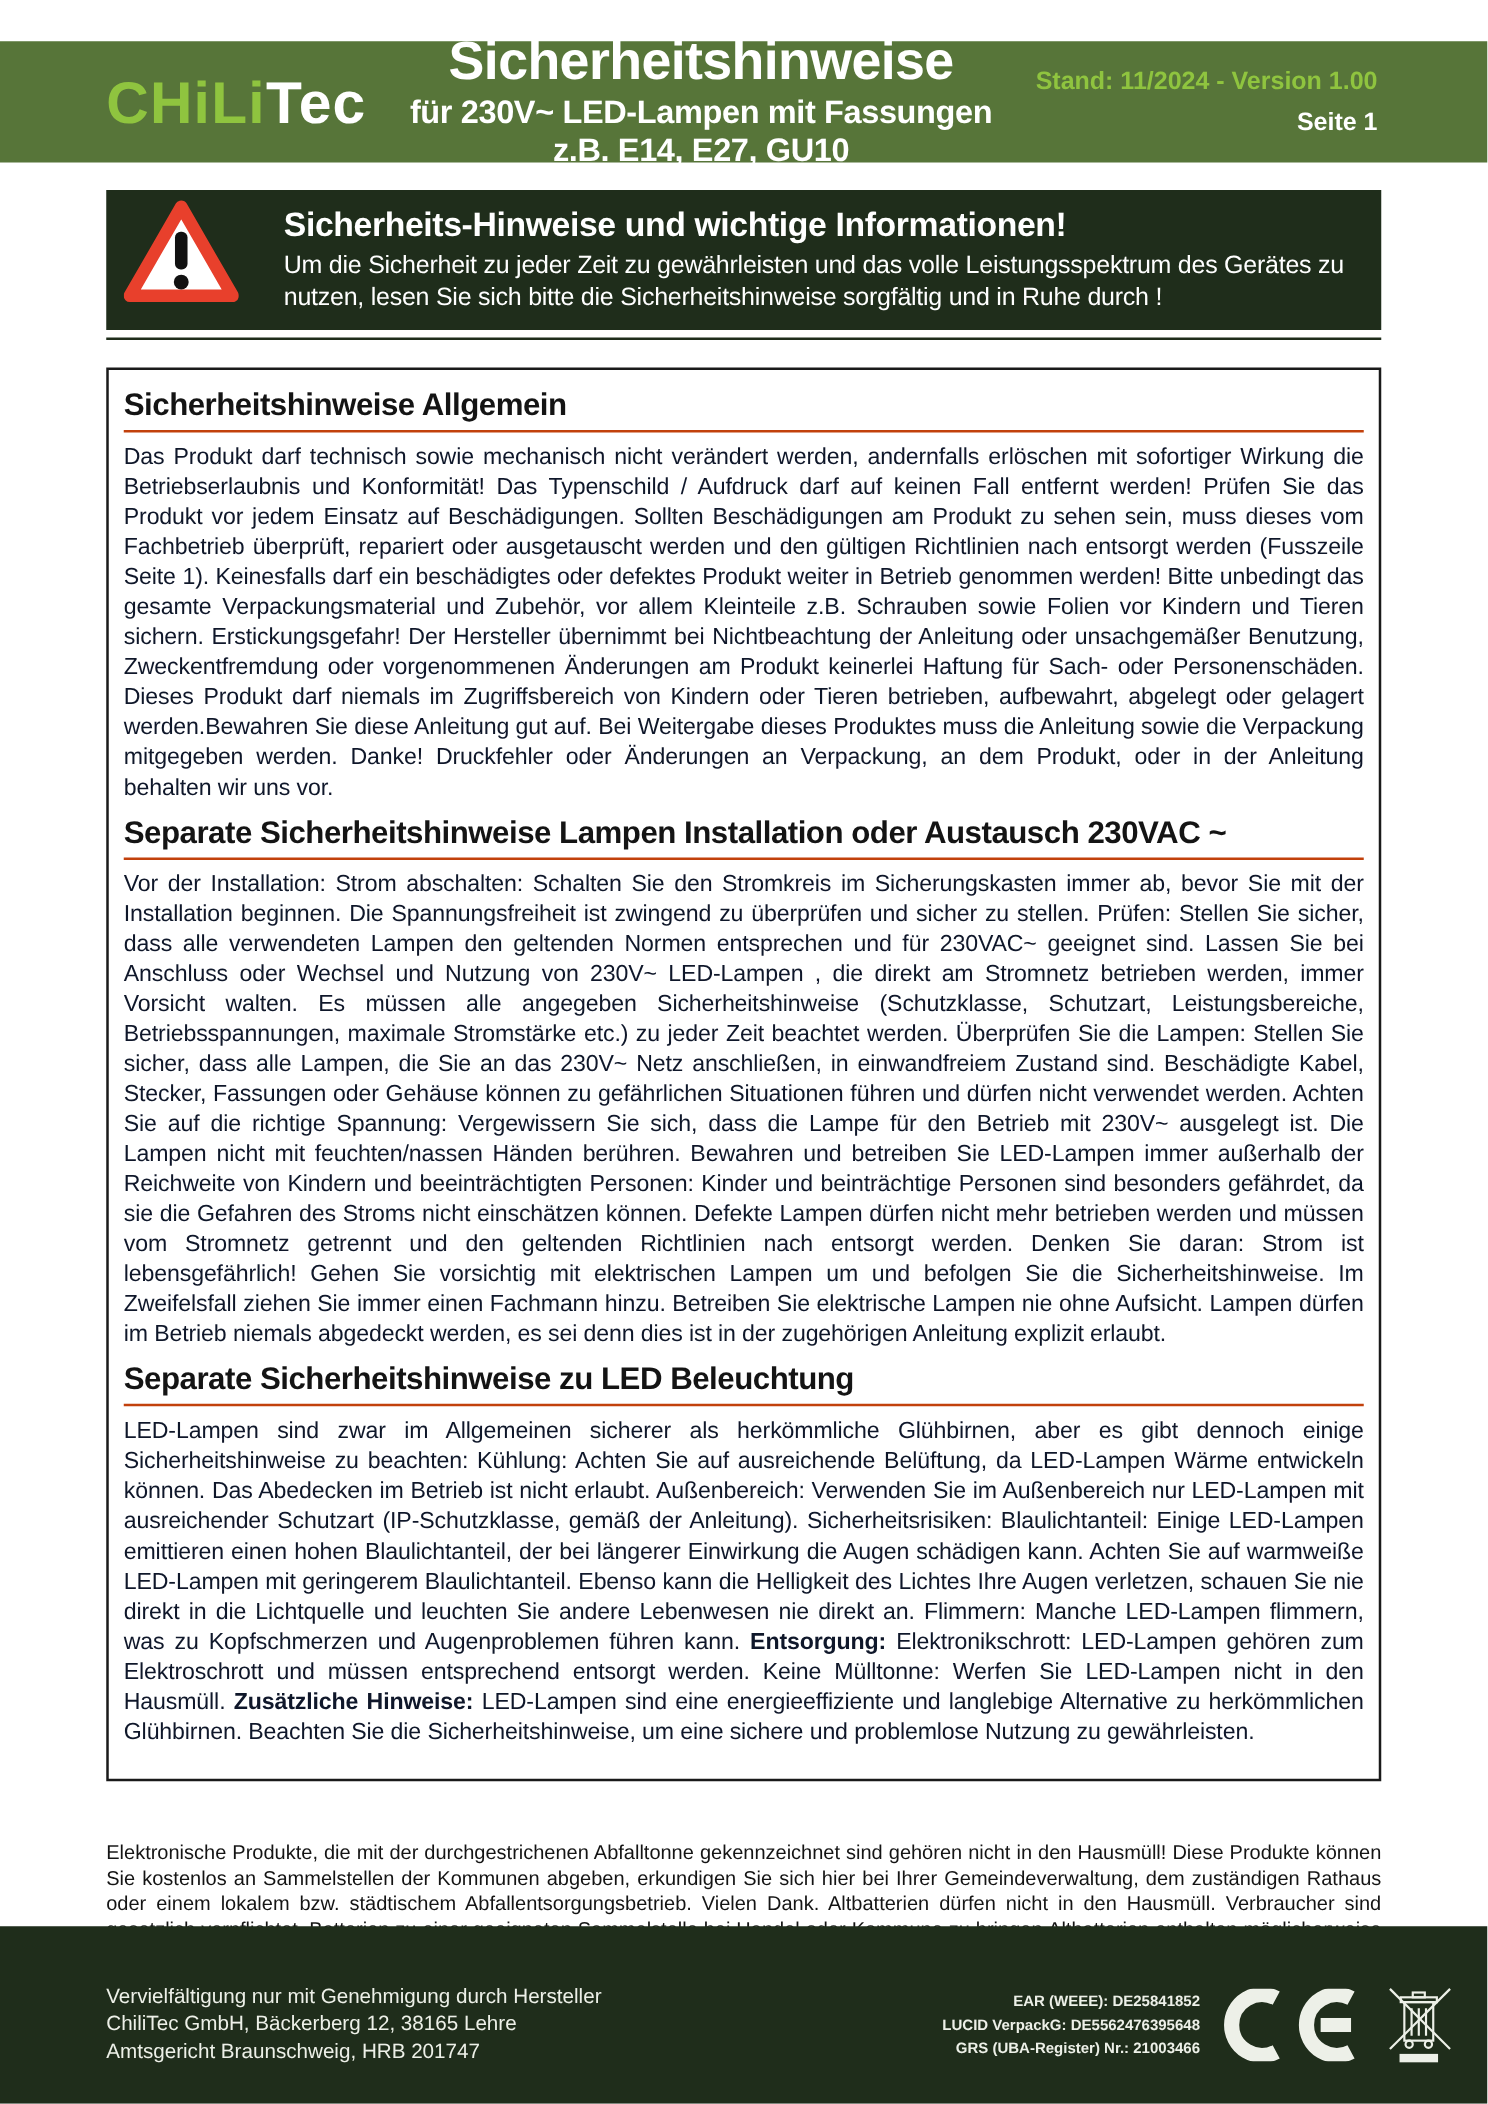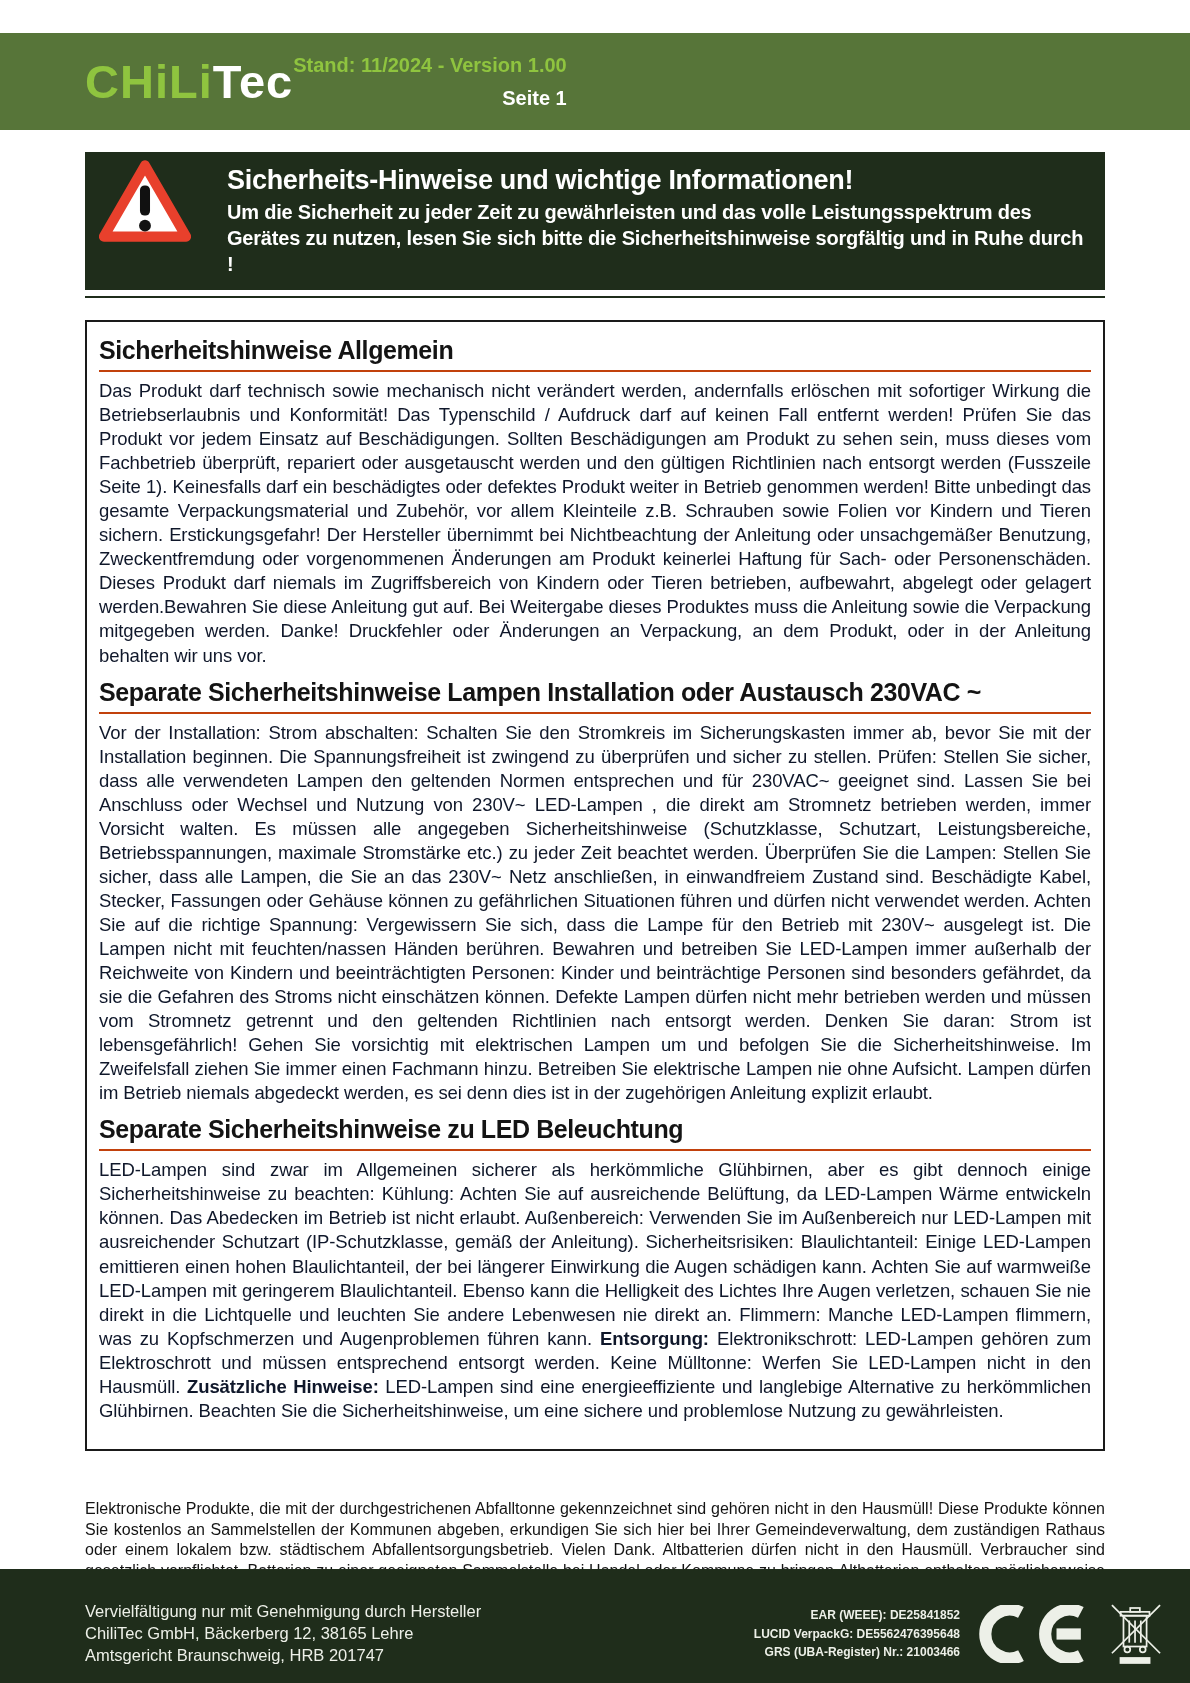--- a/index.html
+++ b/index.html
@@ -21,21 +21,21 @@
   .header-version { color:#8fc43f; font-size:20px; font-weight:bold; }
   .header-page { color:#ffffff; font-size:20px; font-weight:bold; margin-top:10px; }
 
   
   .notice {
     margin:22px 85px 0 85px; background:#1f2d1b; color:#ffffff;
     position:relative; min-height:98px; padding:13px 18px 13px 142px;
   }
   .notice-triangle { position:absolute; left:14px; top:7px; width:92px; height:84px; }
   .notice-heading { font-size:27px; font-weight:bold; letter-spacing:-0.3px; margin-bottom:3px; }
-  .notice-body { font-size:20px; line-height:1.3; letter-spacing:-0.2px;font-weight:bold; }
+  .notice-body { font-size:20px; line-height:1.3; letter-spacing:-0.2px; }
   .notice-rule { margin:6px 85px 0 85px; height:2px; background:#1f2d1b; }
 
   
   .main-box {
     margin:22px 85px 0 85px; min-height:1083px;
     border:2px solid #1a1a1a; padding:12px 12px 16px 12px;
   }
   .section-heading {
     font-size:25px; font-weight:bold; color:#141414; letter-spacing:-0.4px;
     padding-bottom:5px; margin-top:8px; border-bottom:2px solid #c2410c;
@@ -47,34 +47,38 @@
   }
 
   
   .disposal {
     margin:48px 85px 0 85px; font-size:16px; line-height:1.3;
     text-align:justify; hyphens:auto; color:#141414;
   }
 
   
   .footer {
-    position:absolute; left:0; right:0; bottom:0; height:114px; background:#1f2d1b;
+    position:absolute; left:0; right:0; bottom:0; height:142px; background:#1f2d1b;
     color:#edf0e8; display:flex; align-items:center; padding:16px 28px 0 85px;gap:44px;
   }
   .footer-left { flex:1; font-size:16.5px; line-height:1.33; }
   .footer-right { display:flex; align-items:center; gap:16px; }
   .reg-block { text-align:right; font-size:12px; line-height:1.55; white-space:nowrap;font-weight:bold; }
   .ce-mark svg, .weee-icon svg { display:block; }
 </style>
 </head>
 <body>
 
 <div class="header">
   <div class="logo">
     <span class="chili">CHiLi</span><span class="tec">Tec</span>
+  </div>
+  <div class="header-center">
+    <div class="header-title">Sicherheitshinweise</div>
+    <div class="header-subtitle">für 230V~ LED-Lampen mit Fassungen z.B. E14, E27, GU10</div>
   </div>
   <div class="header-right">
     <div class="header-version">Stand: 11/2024 - Version 1.00</div>
     <div class="header-page">Seite 1</div>
   </div>
 </div>
 
 <div class="notice">
   <span class="notice-triangle">
     <svg viewBox="0 0 100 92" width="92" height="84">

